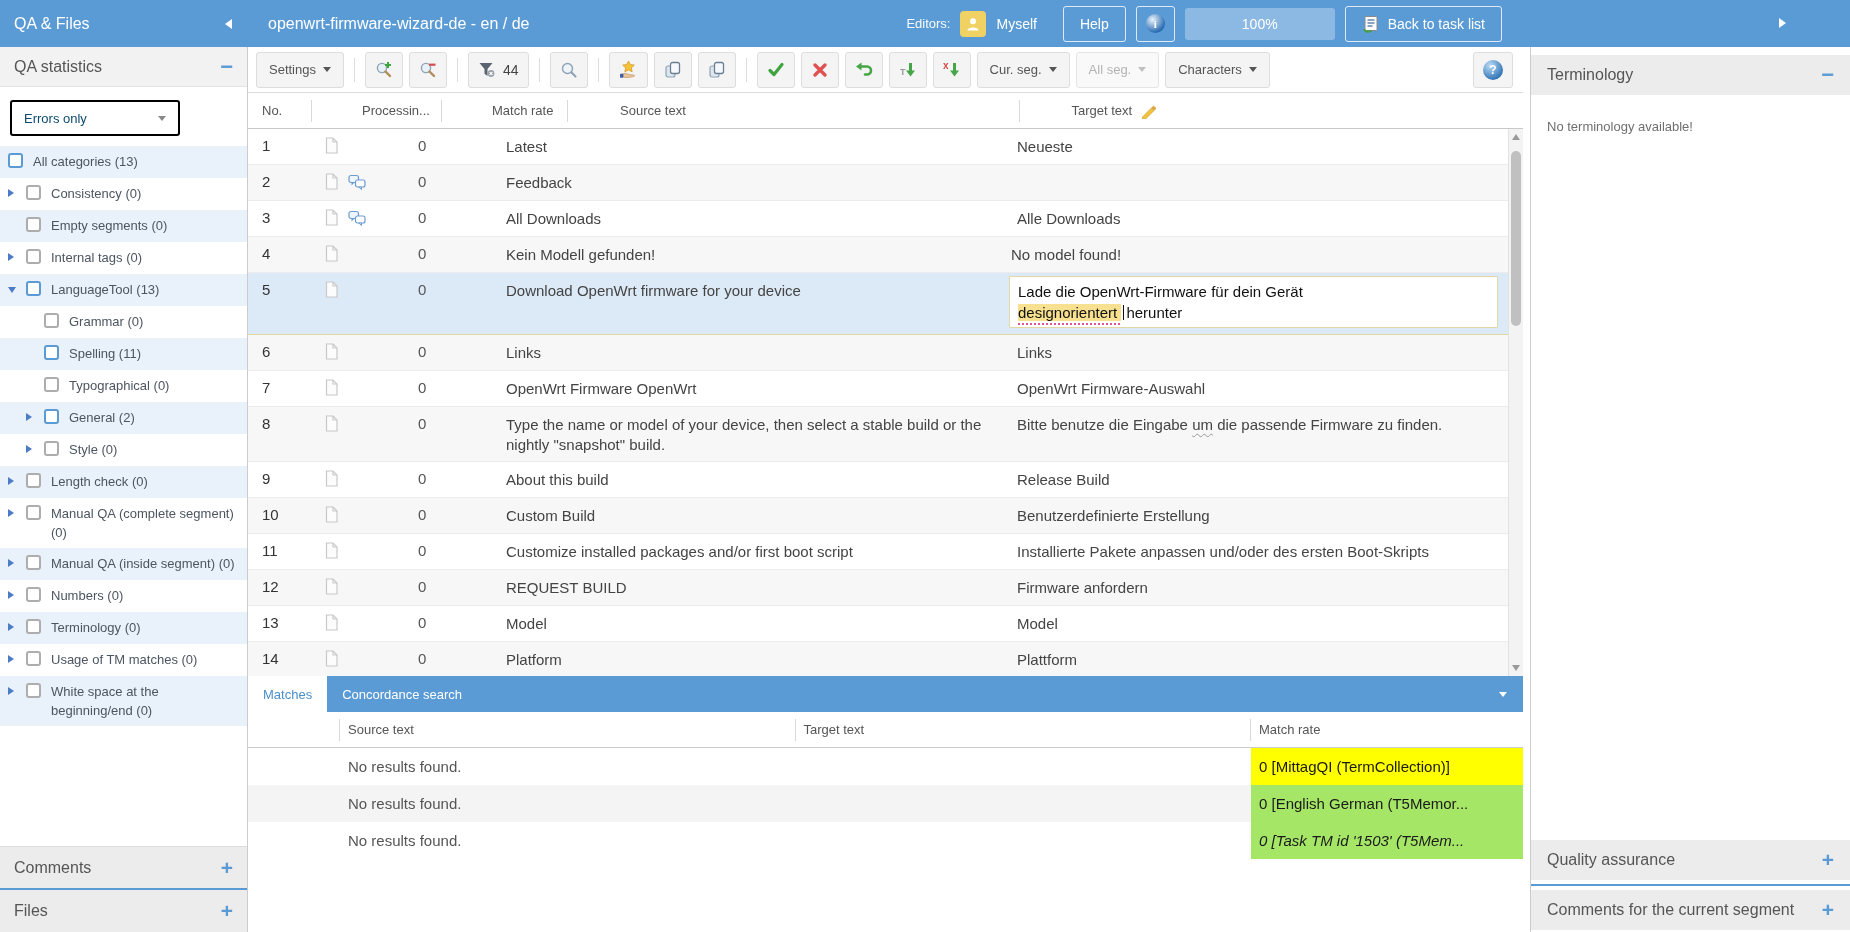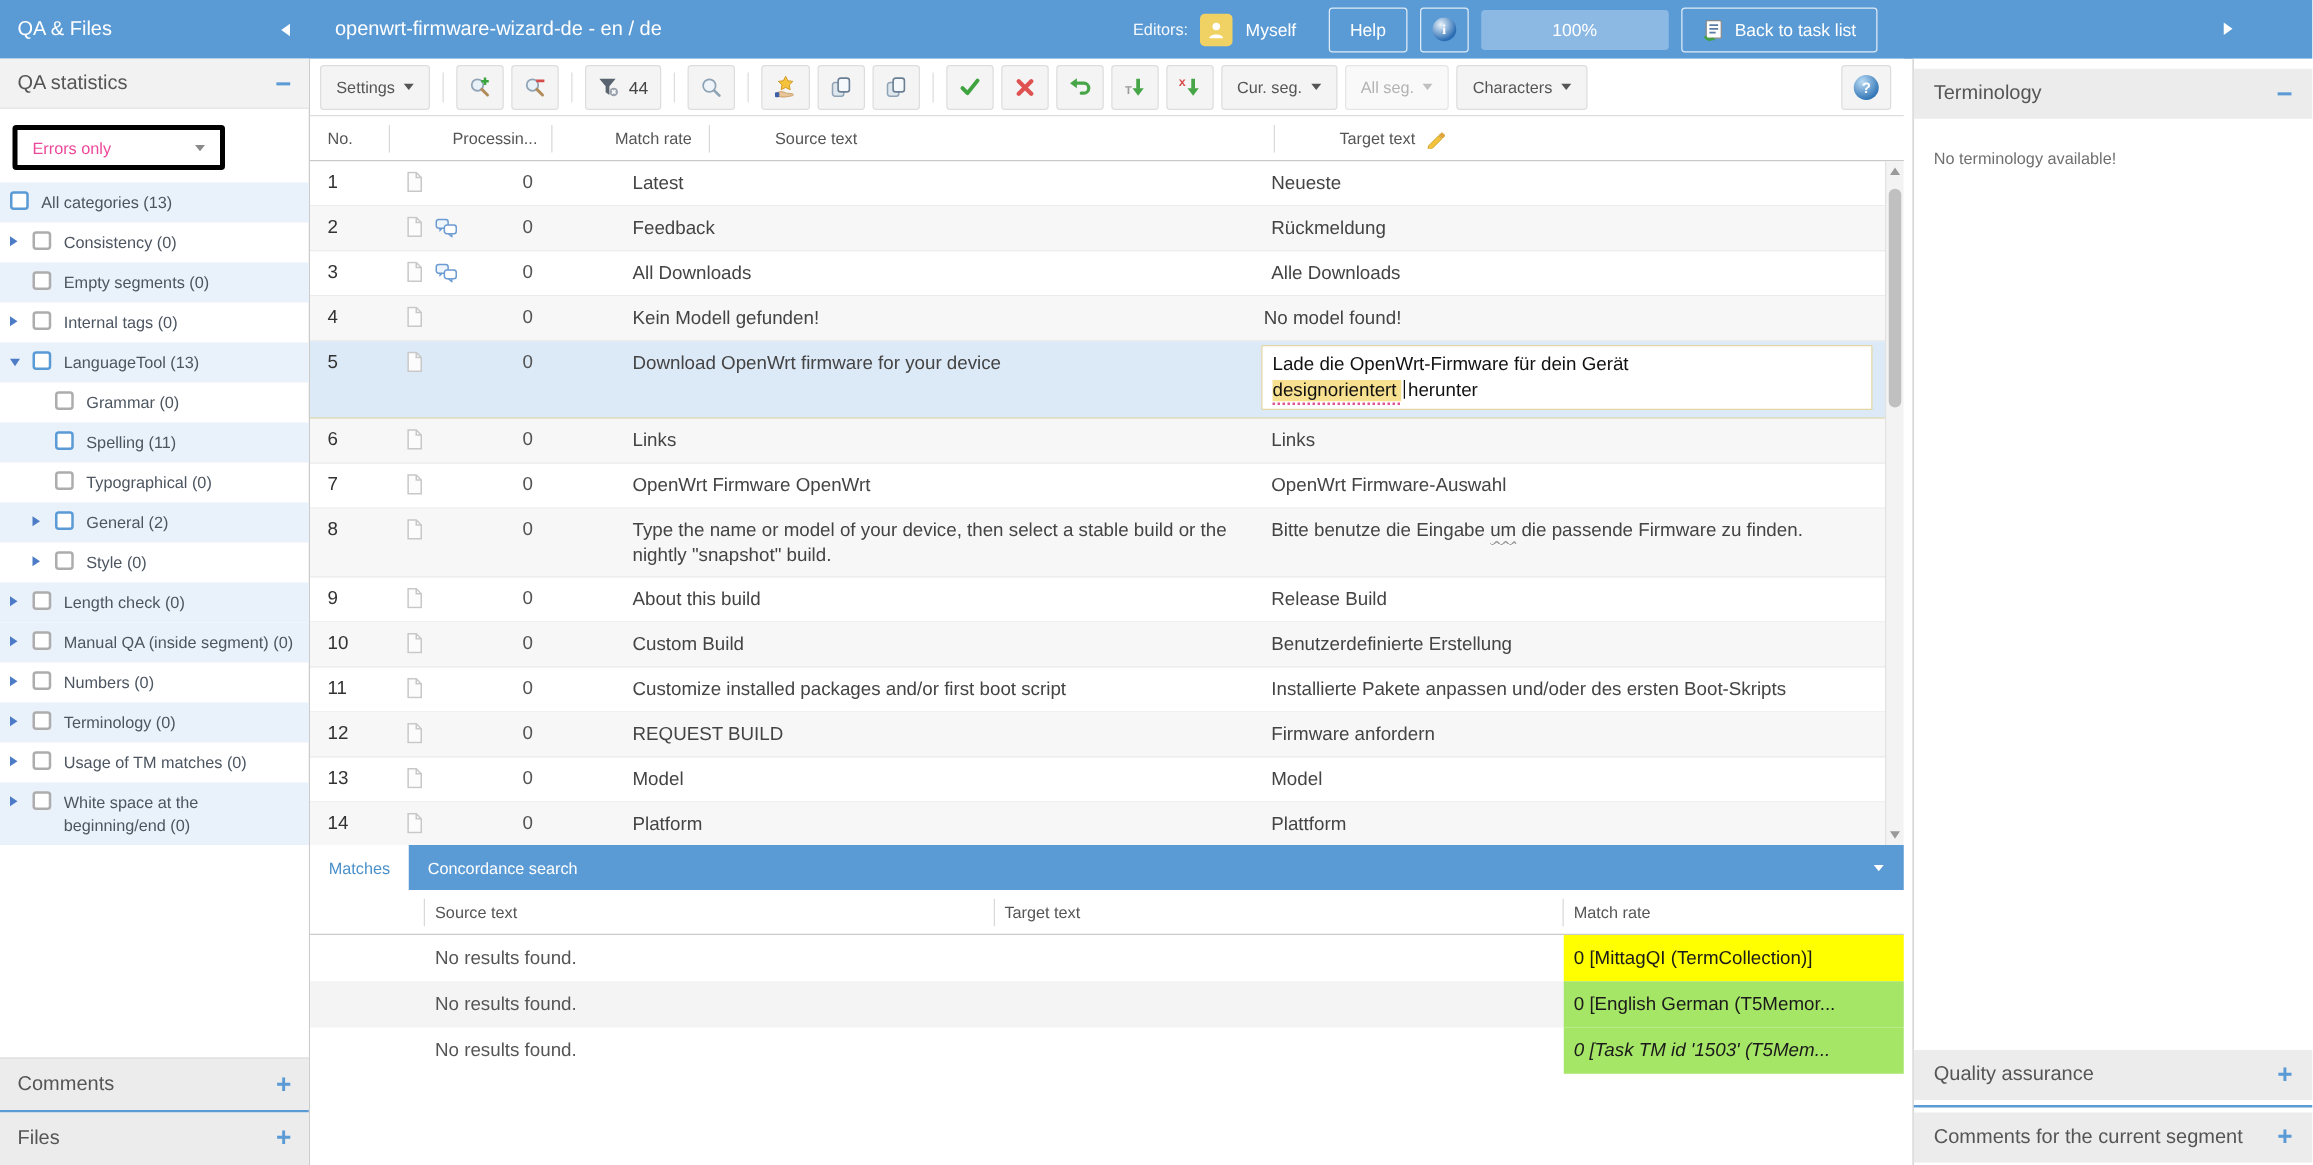--- a/index.html
+++ b/index.html
@@ -32,22 +32,22 @@
     align-items:center;justify-content:center;font-size:14px;cursor:pointer;}
   .chev-right-top{position:absolute;right:64px;top:18px;width:0;height:0;border-left:7px solid #fff;
     border-top:5px solid transparent;border-bottom:5px solid transparent;cursor:pointer;}
 
   
   .sidebar{position:absolute;top:47px;left:0;width:248px;bottom:0;background:#fff;
     border-right:1px solid var(--border);display:flex;flex-direction:column;}
   .panel-header{height:40px;flex:none;background:#f2f2f2;display:flex;align-items:center;
     justify-content:space-between;padding:0 14px;color:#555;font-size:16px;border-bottom:1px solid #e3e3e3;}
   .collapse-glyph{color:var(--blue);font-size:22px;font-weight:bold;line-height:16px;cursor:pointer;}
-  .filter-select{margin:13px 10px 10px 10px;width:170px;height:36px;border:4px solid #000000;border-radius:3px;
-    display:flex;align-items:center;justify-content:space-between;padding:0 12px;font-size:13px;color:#ec4899;cursor:pointer;flex:none;}
+  .filter-select{margin:13px 10px 10px 10px;width:170px;height:36px;border:2px solid #000000;border-radius:3px;
+    display:flex;align-items:center;justify-content:space-between;padding:0 12px;font-size:13px;color:#0c4a6e;cursor:pointer;flex:none;}
   .caret-down{width:0;height:0;border-top:5px solid #8a8a8a;border-left:4px solid transparent;border-right:4px solid transparent;}
   .tree{flex:none;}
   .tree-item{display:flex;align-items:flex-start;padding:6px 6px 6px 8px;min-height:32px;
     font-size:13px;color:#4c5560;line-height:19px;cursor:pointer;}
   .tree-item.striped{background:var(--stripe);}
   .tree-slot{width:18px;flex:none;display:flex;justify-content:flex-start;padding-top:5px;}
   .tri-right{width:0;height:0;border-left:6px solid #4d7cc7;border-top:4px solid transparent;border-bottom:4px solid transparent;}
   .tri-down{width:0;height:0;border-top:6px solid #4d7cc7;border-left:4px solid transparent;border-right:4px solid transparent;margin-top:2px;}
   .cb{width:15px;height:15px;border-radius:3px;border:2px solid #adadad;background:#fff;flex:none;margin:1px 10px 0 0;}
   .cb.blue{border-color:var(--blue);}
@@ -248,20 +248,27 @@
           <div class="cb"></div>
           <div>Style (0)</div>
         </div>
         <div class="tree-item striped">
           <div class="tree-slot">
             <div class="tri-right"></div>
           </div>
           <div class="cb"></div>
           <div>Length check (0)</div>
         </div>
+        <div class="tree-item">
+          <div class="tree-slot">
+            <div class="tri-right"></div>
+          </div>
+          <div class="cb"></div>
+          <div>Manual QA (complete segment) (0)</div>
+        </div>
         <div class="tree-item striped">
           <div class="tree-slot">
             <div class="tri-right"></div>
           </div>
           <div class="cb"></div>
           <div>Manual QA (inside segment) (0)</div>
         </div>
         <div class="tree-item">
           <div class="tree-slot">
             <div class="tri-right"></div>
@@ -448,21 +455,20 @@
                 </svg></span>
               <span><svg width="18" height="16" viewBox="0 0 18 16">
                   <rect x="1" y="1.5" width="9.5" height="7" rx="2" fill="#eef5fc" stroke="#6b9bd2" stroke-width="1.2"></rect>
                   <path d="M3.5 8.5 l0 3 3 -3 z" fill="#6b9bd2"></path>
                   <rect x="7.5" y="6" width="9.5" height="7" rx="2" fill="#fff" stroke="#6b9bd2" stroke-width="1.2"></rect>
                   <path d="M13.5 13 l0 2.5 -2.7 -2.5 z" fill="#fff" stroke="#6b9bd2" stroke-width="1"></path>
                 </svg></span>
             </div>
             <div class="gc gc-match">0</div>
             <div class="gc gc-src">Feedback</div>
-            <div class="gc gc-tgt"><span>Rückmeldung</span></div>
           </div>
           <div class="grow">
             <div class="gc gc-no">3</div>
             <div class="gc gc-proc">
               <span><svg width="15" height="17" viewBox="0 0 15 17">
                   <path d="M2.5 1 h6.5 l4 4 v11 h-10.5 z" fill="#fcfcfc" stroke="#c8c8c8" stroke-width="1.2"></path>
                   <path d="M9 1 v4 h4" fill="none" stroke="#c8c8c8" stroke-width="1.2"></path>
                 </svg></span>
               <span><svg width="18" height="16" viewBox="0 0 18 16">
                   <rect x="1" y="1.5" width="9.5" height="7" rx="2" fill="#eef5fc" stroke="#6b9bd2" stroke-width="1.2"></rect>

